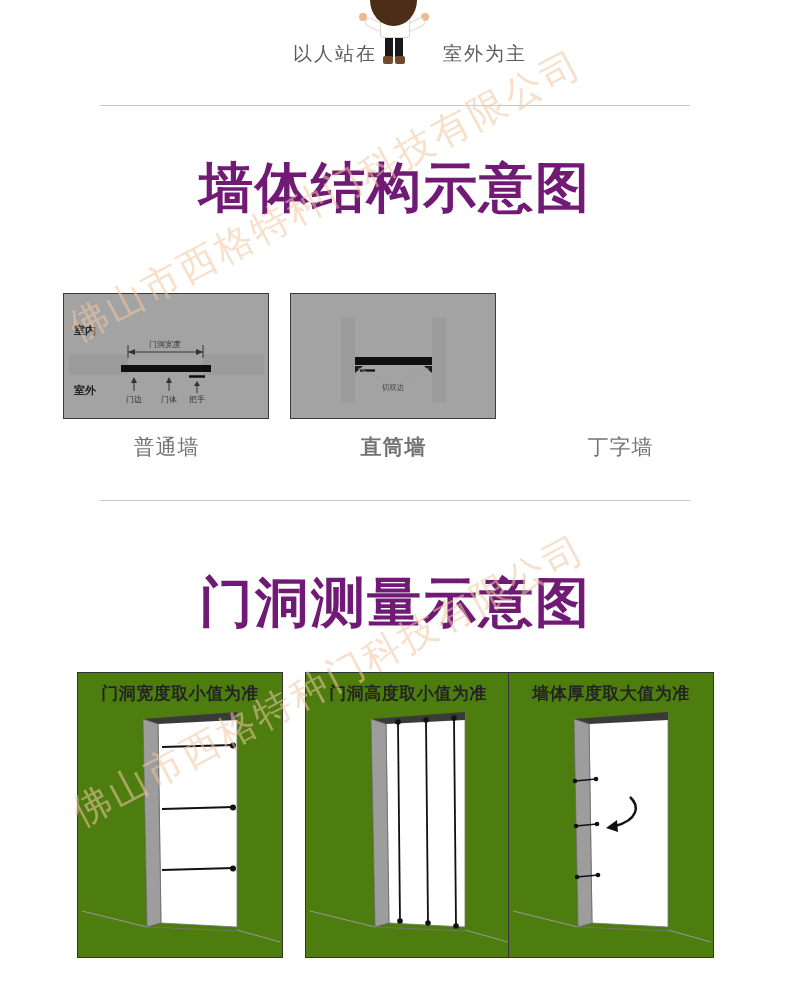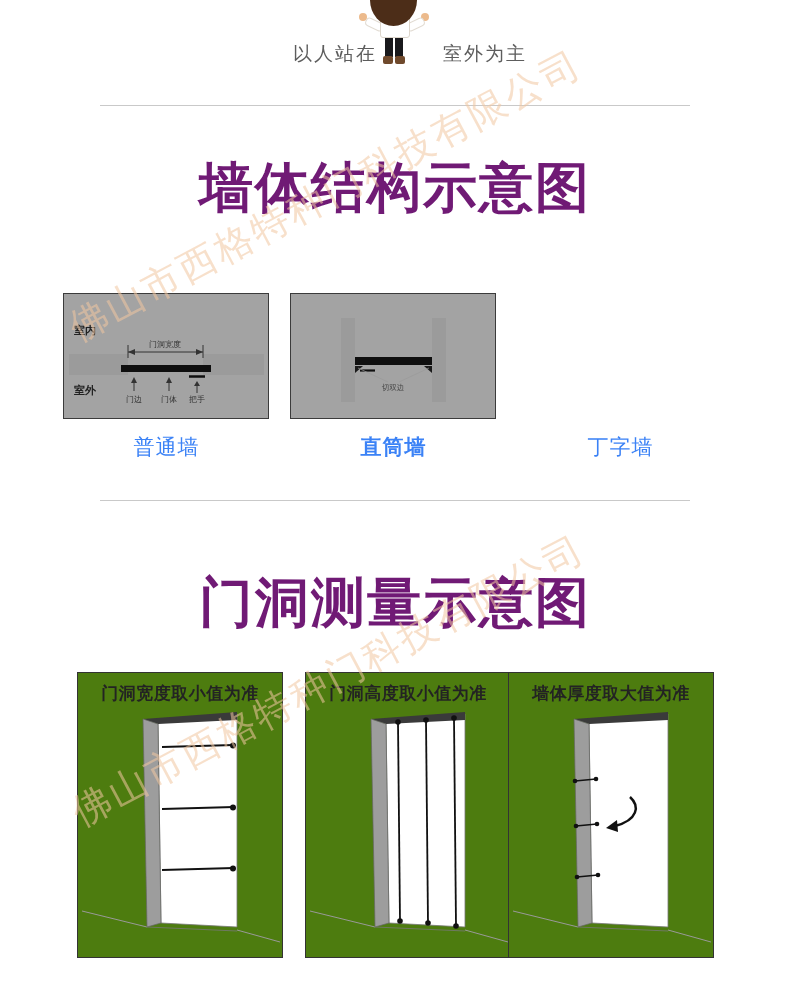--- a/index.html
+++ b/index.html
@@ -31,21 +31,21 @@
   .divider{position:absolute;left:100px;width:590px;height:1px;background:#c9c9c9;}
   .d1{top:105px;} .d2{top:500px;}
   .title{position:absolute;left:0;width:790px;text-align:center;font-weight:700;
          font-size:54px;color:#701a75;letter-spacing:2px;margin:0;}
   .t1{top:152px;} .t2{top:556px;margin-top:11px;}
   
   .dbox{position:absolute;top:293px;width:204px;height:124px;border:1.6px solid #3b3b3b;background:#a3a3a3;}
   .b1{left:63px;} .b2{left:290px;} .b3{left:517px;}
   .dbox svg{display:block;width:204px;height:124px;}
   .caption{position:absolute;top:433px;width:207px;text-align:center;
-           font-size:21px;color:#3b82f6;letter-spacing:1px;}
+           font-size:21px;color:#737373;letter-spacing:1px;}
   .c1{left:63px;} .c2{left:290px;font-weight:bold;} .c3{left:517px;}
   
   .mbox{position:absolute;top:672px;width:204px;height:284px;border:1.5px solid #333;background:#4d7c0f;}
   .m1{left:77px;} .m2{left:292px;margin-left:13px;} .m3{left:508px;}
   .mhead{margin-top:9px;text-align:center;font-size:17px;font-weight:700;color:#232323;letter-spacing:.5px;}
   .mbox svg{position:absolute;left:0;top:36px;width:204px;height:247px;}
   .room-label{font-family:"DejaVu Serif",serif;font-weight:700;font-size:11px;fill:#222;}
   .tiny{font-size:8px;fill:#333;}
   .note{font-size:7.5px;fill:#444;}
 </style>

